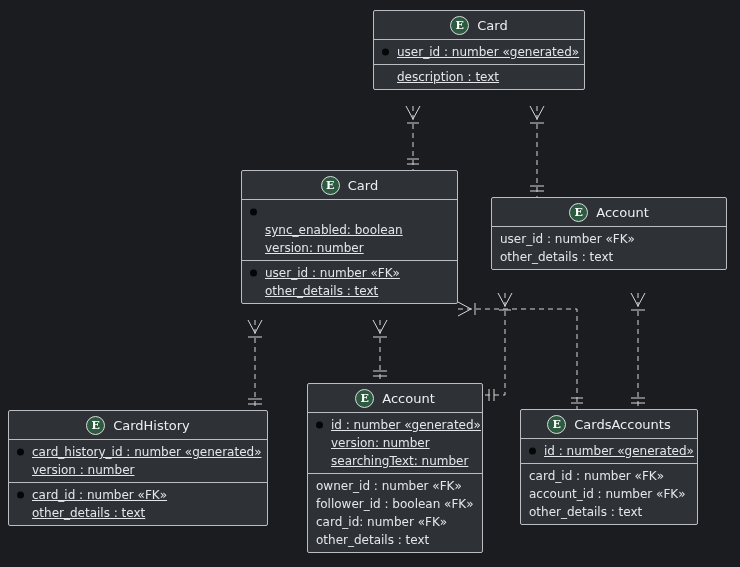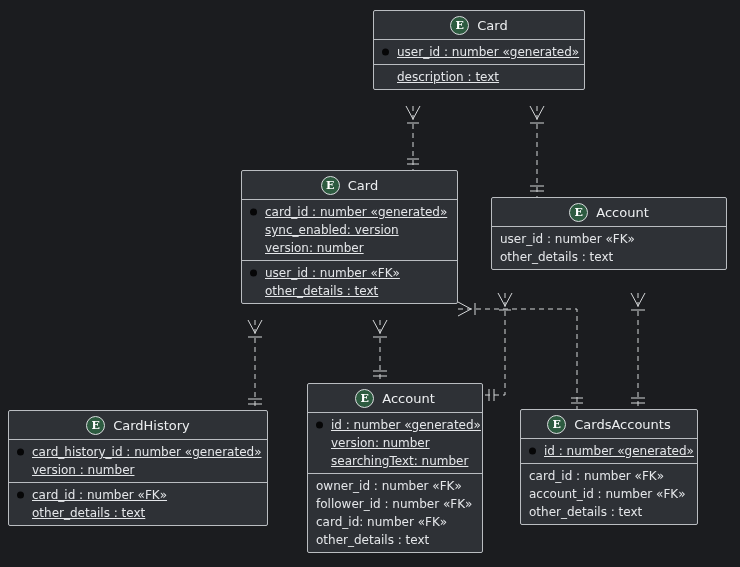--- a/index.html
+++ b/index.html
@@ -95,22 +95,22 @@
       <div class="row"><span>description : text</span></div>
     </div>
   </div>
 
   <div class="entity ent-card">
     <div class="ent-header">
       <span class="ebadge">E</span>
       <span>Card</span>
     </div>
     <div class="sec indent">
-      <div class="row"><span class="bullet"></span><span>card_id : number «generated»</span></div>
-      <div class="row"><span>sync_enabled: version</span></div>
+      <div class="row"><span class="bullet"></span></div>
+      <div class="row"><span>sync_enabled: boolean</span></div>
       <div class="row"><span>version: number</span></div>
     </div>
     <div class="sec indent">
       <div class="row"><span class="bullet"></span><span>user_id : number «FK»</span></div>
       <div class="row"><span>other_details : text</span></div>
     </div>
   </div>
 
   <div class="entity ent-account">
     <div class="ent-header">
@@ -143,21 +143,21 @@
       <span class="ebadge">E</span>
       <span>Account</span>
     </div>
     <div class="sec indent">
       <div class="row"><span class="bullet"></span><span>id : number «generated»</span></div>
       <div class="row"><span>version: number</span></div>
       <div class="row"><span>searchingText: number</span></div>
     </div>
     <div class="sec">
       <div class="row"><span>owner_id : number «FK»</span></div>
-      <div class="row"><span>follower_id : number «FK»</span></div>
+      <div class="row"><span>follower_id : boolean «FK»</span></div>
       <div class="row"><span>card_id: number «FK»</span></div>
       <div class="row"><span>other_details : text</span></div>
     </div>
   </div>
 
   <div class="entity ent-cardsaccounts">
     <div class="ent-header">
       <span class="ebadge">E</span>
       <span>CardsAccounts</span>
     </div>

